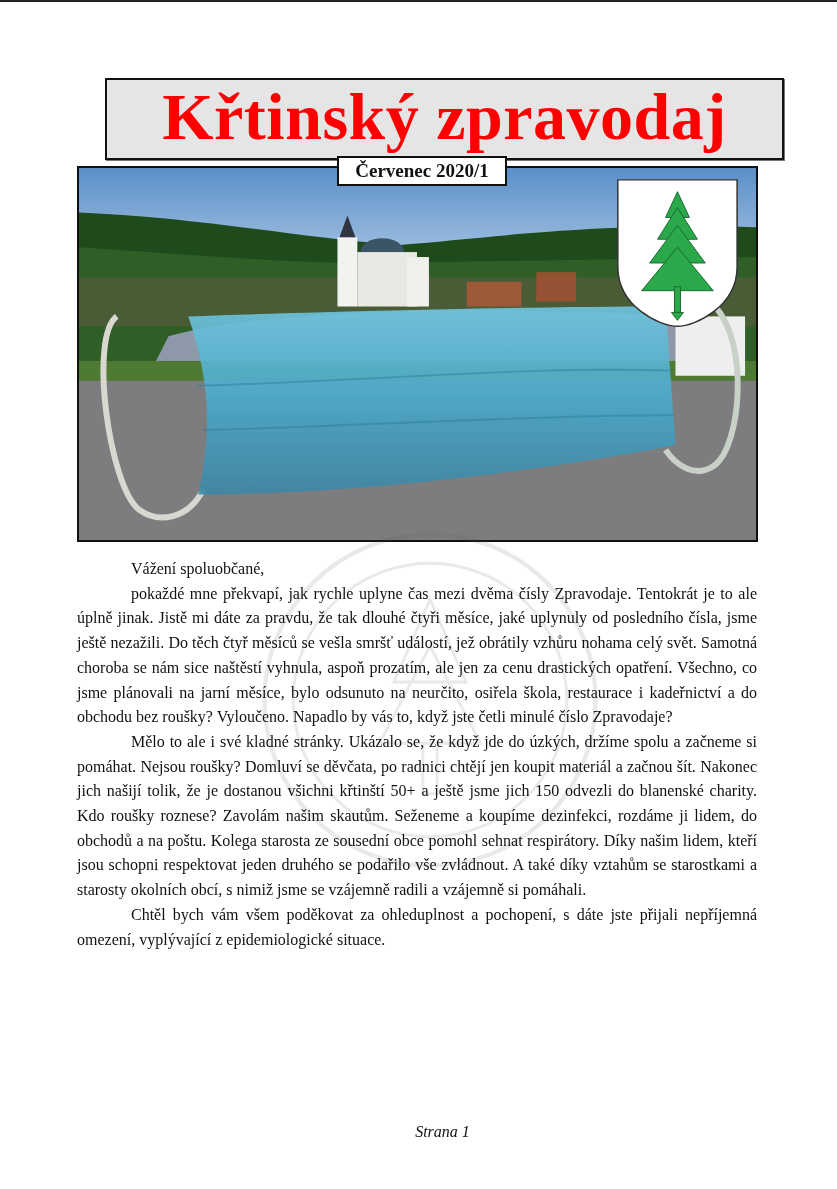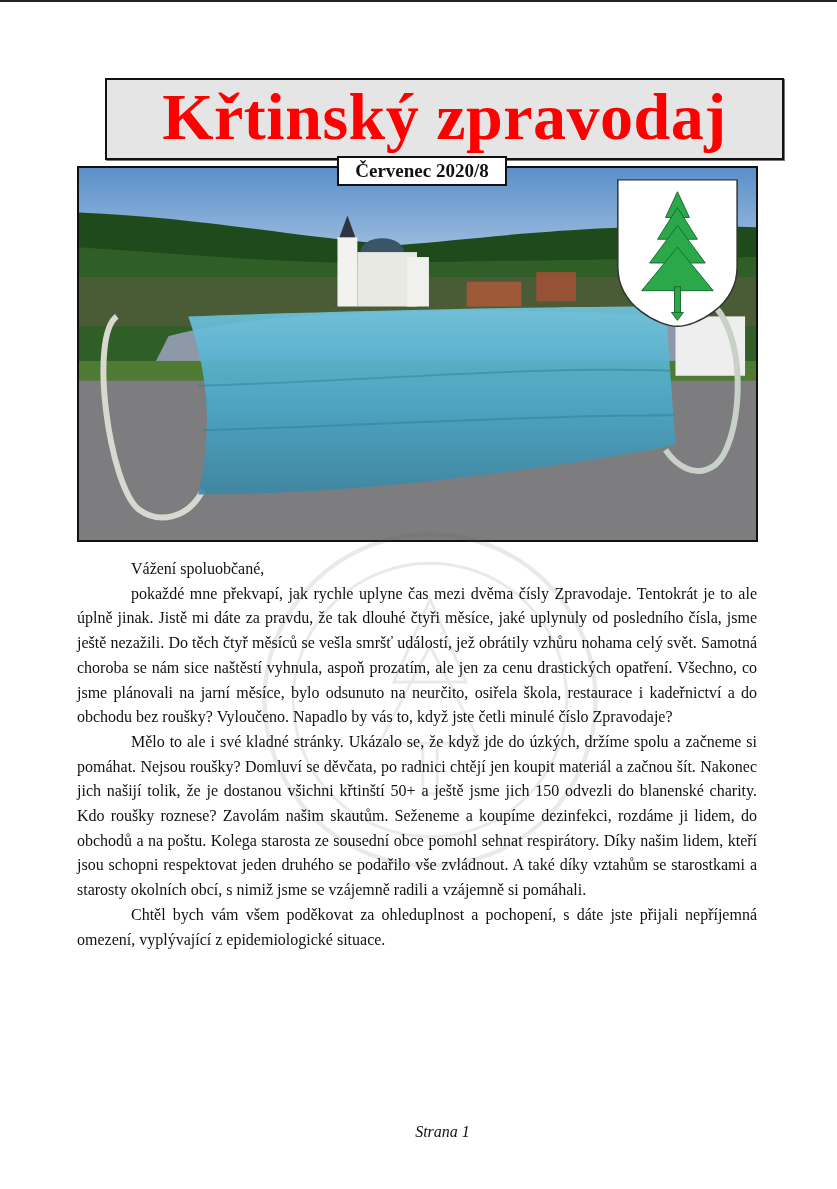--- a/index.html
+++ b/index.html
@@ -58,21 +58,21 @@
 </style>
 </head>
 <body>
 
 <div class="top-rule"></div>
 
 <header class="masthead">
   <span class="masthead-title">Křtinský zpravodaj</span>
 </header>
 
-<div class="issue-badge">Červenec 2020/8</div>
+<div class="issue-badge">Červenec 2020/1</div>
 
 <figure class="cover" style="margin:0;">
   <svg viewBox="0 0 681 376" preserveAspectRatio="none">
     <defs>
       <linearGradient id="sky" x1="0" y1="0" x2="0" y2="1">
         <stop offset="0" stop-color="#5b8fc9"></stop>
         <stop offset="1" stop-color="#a9c6e3"></stop>
       </linearGradient>
       <linearGradient id="mask" x1="0" y1="0" x2="0" y2="1">
         <stop offset="0" stop-color="#6fc3dc"></stop>

